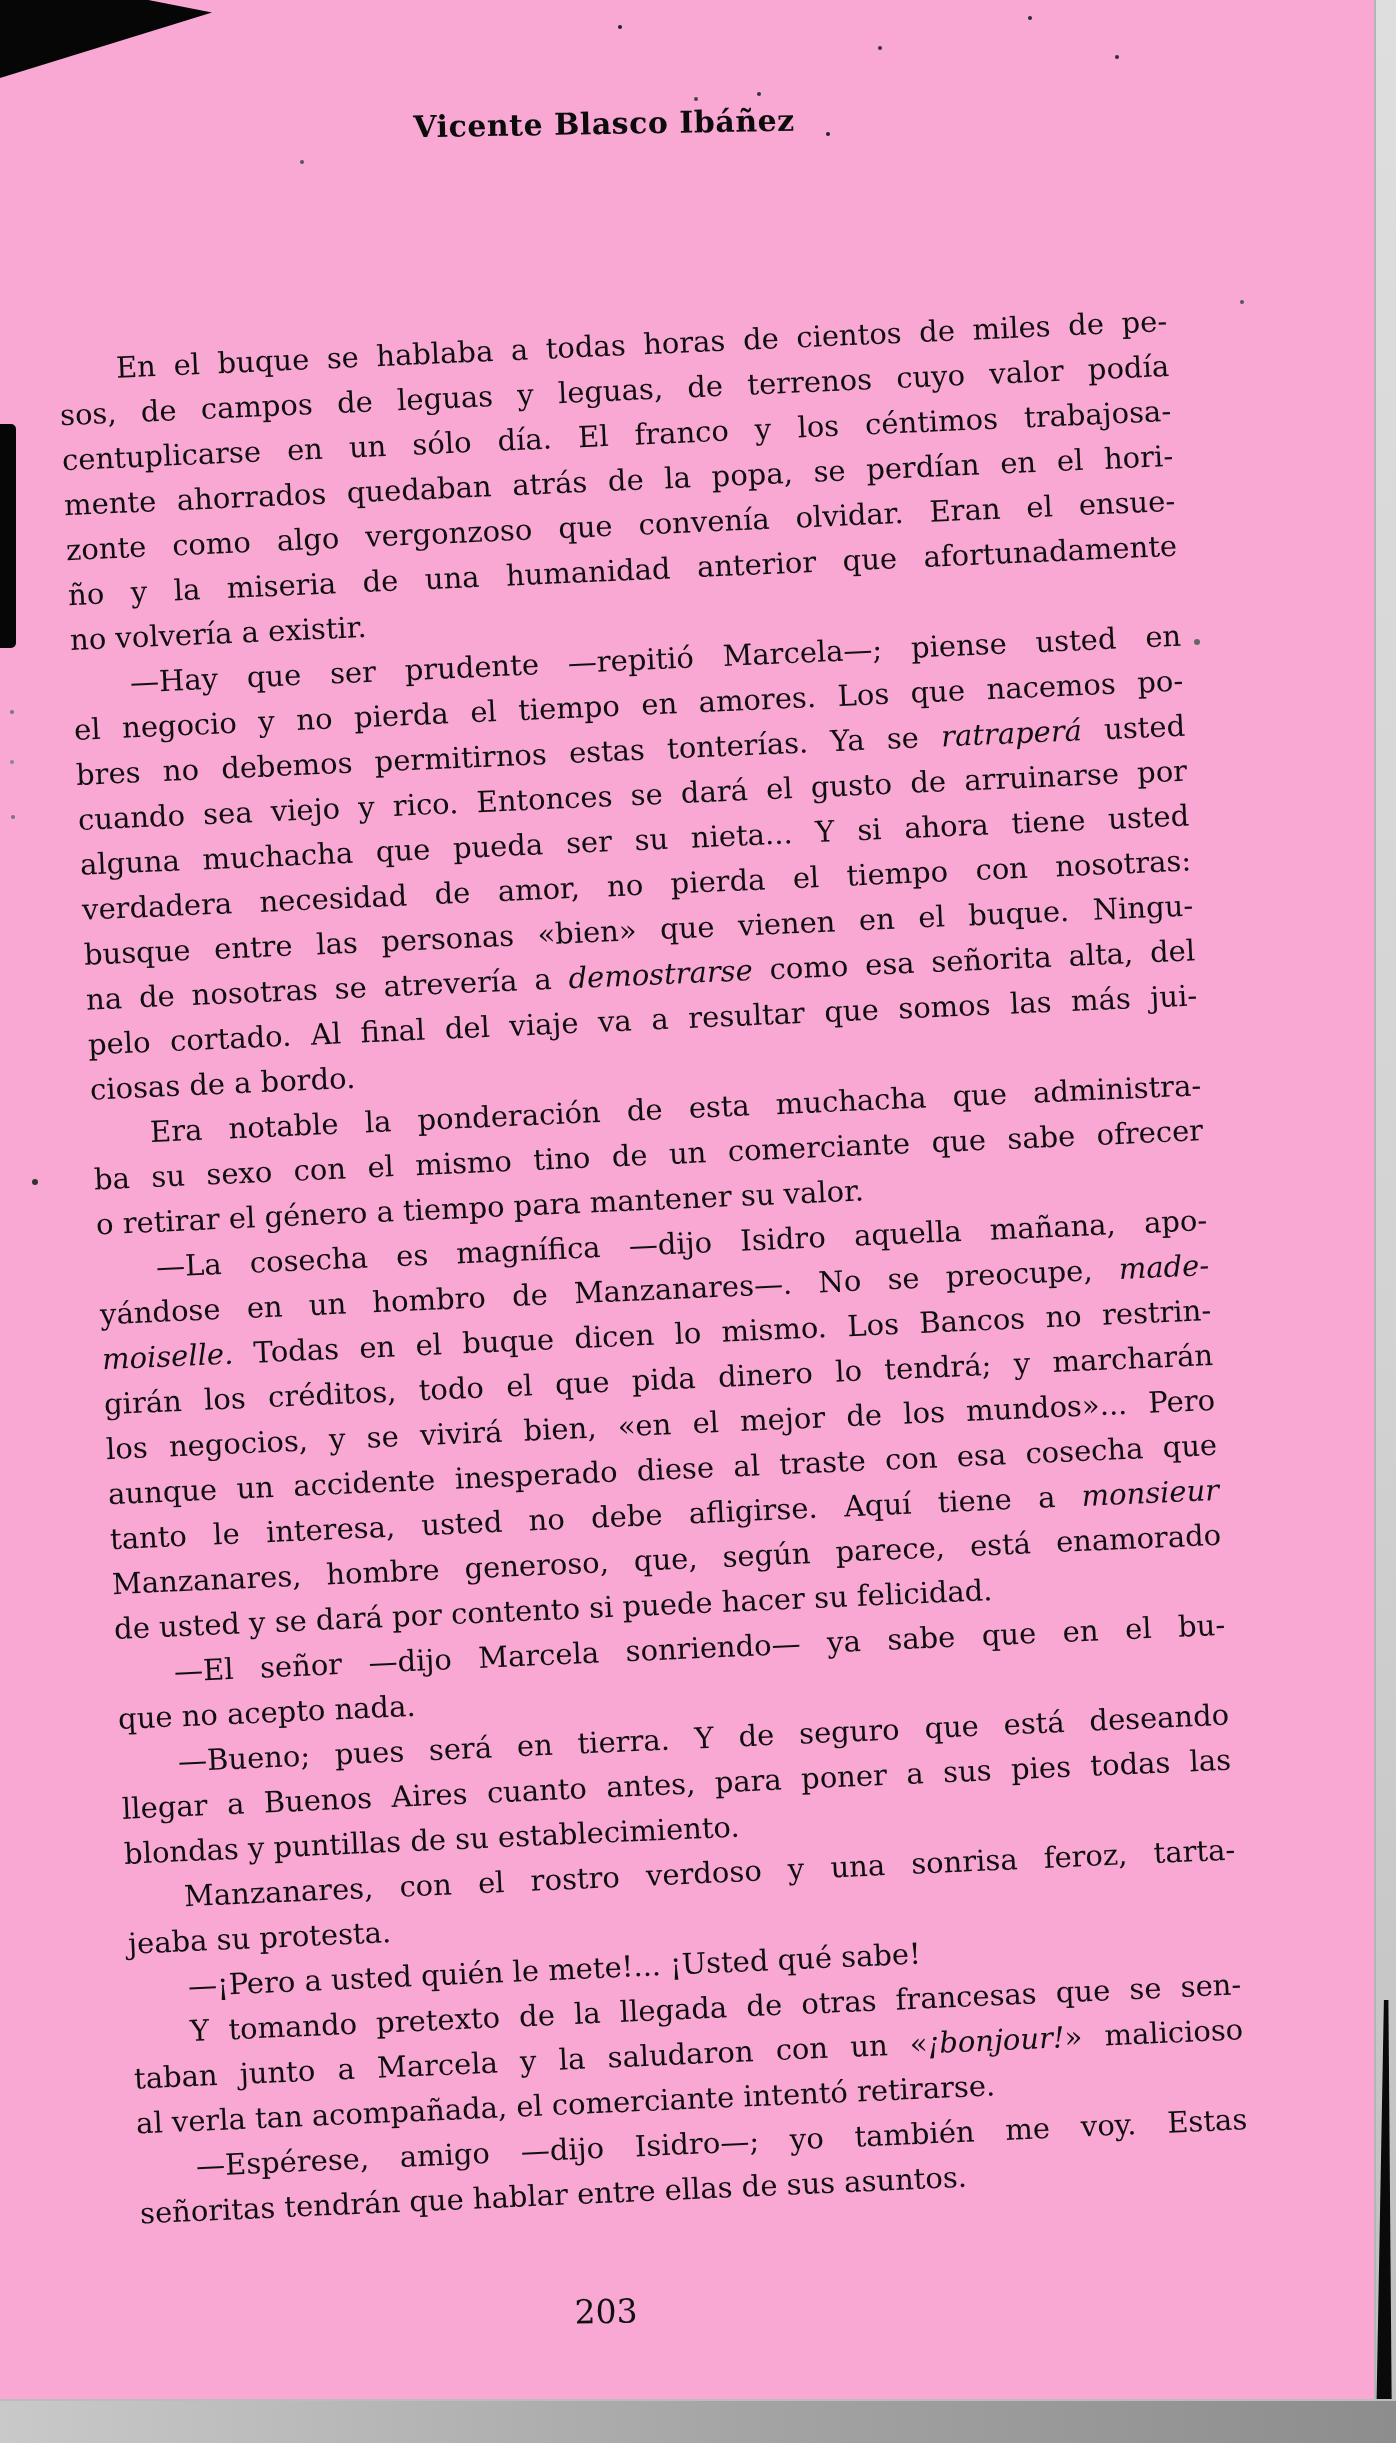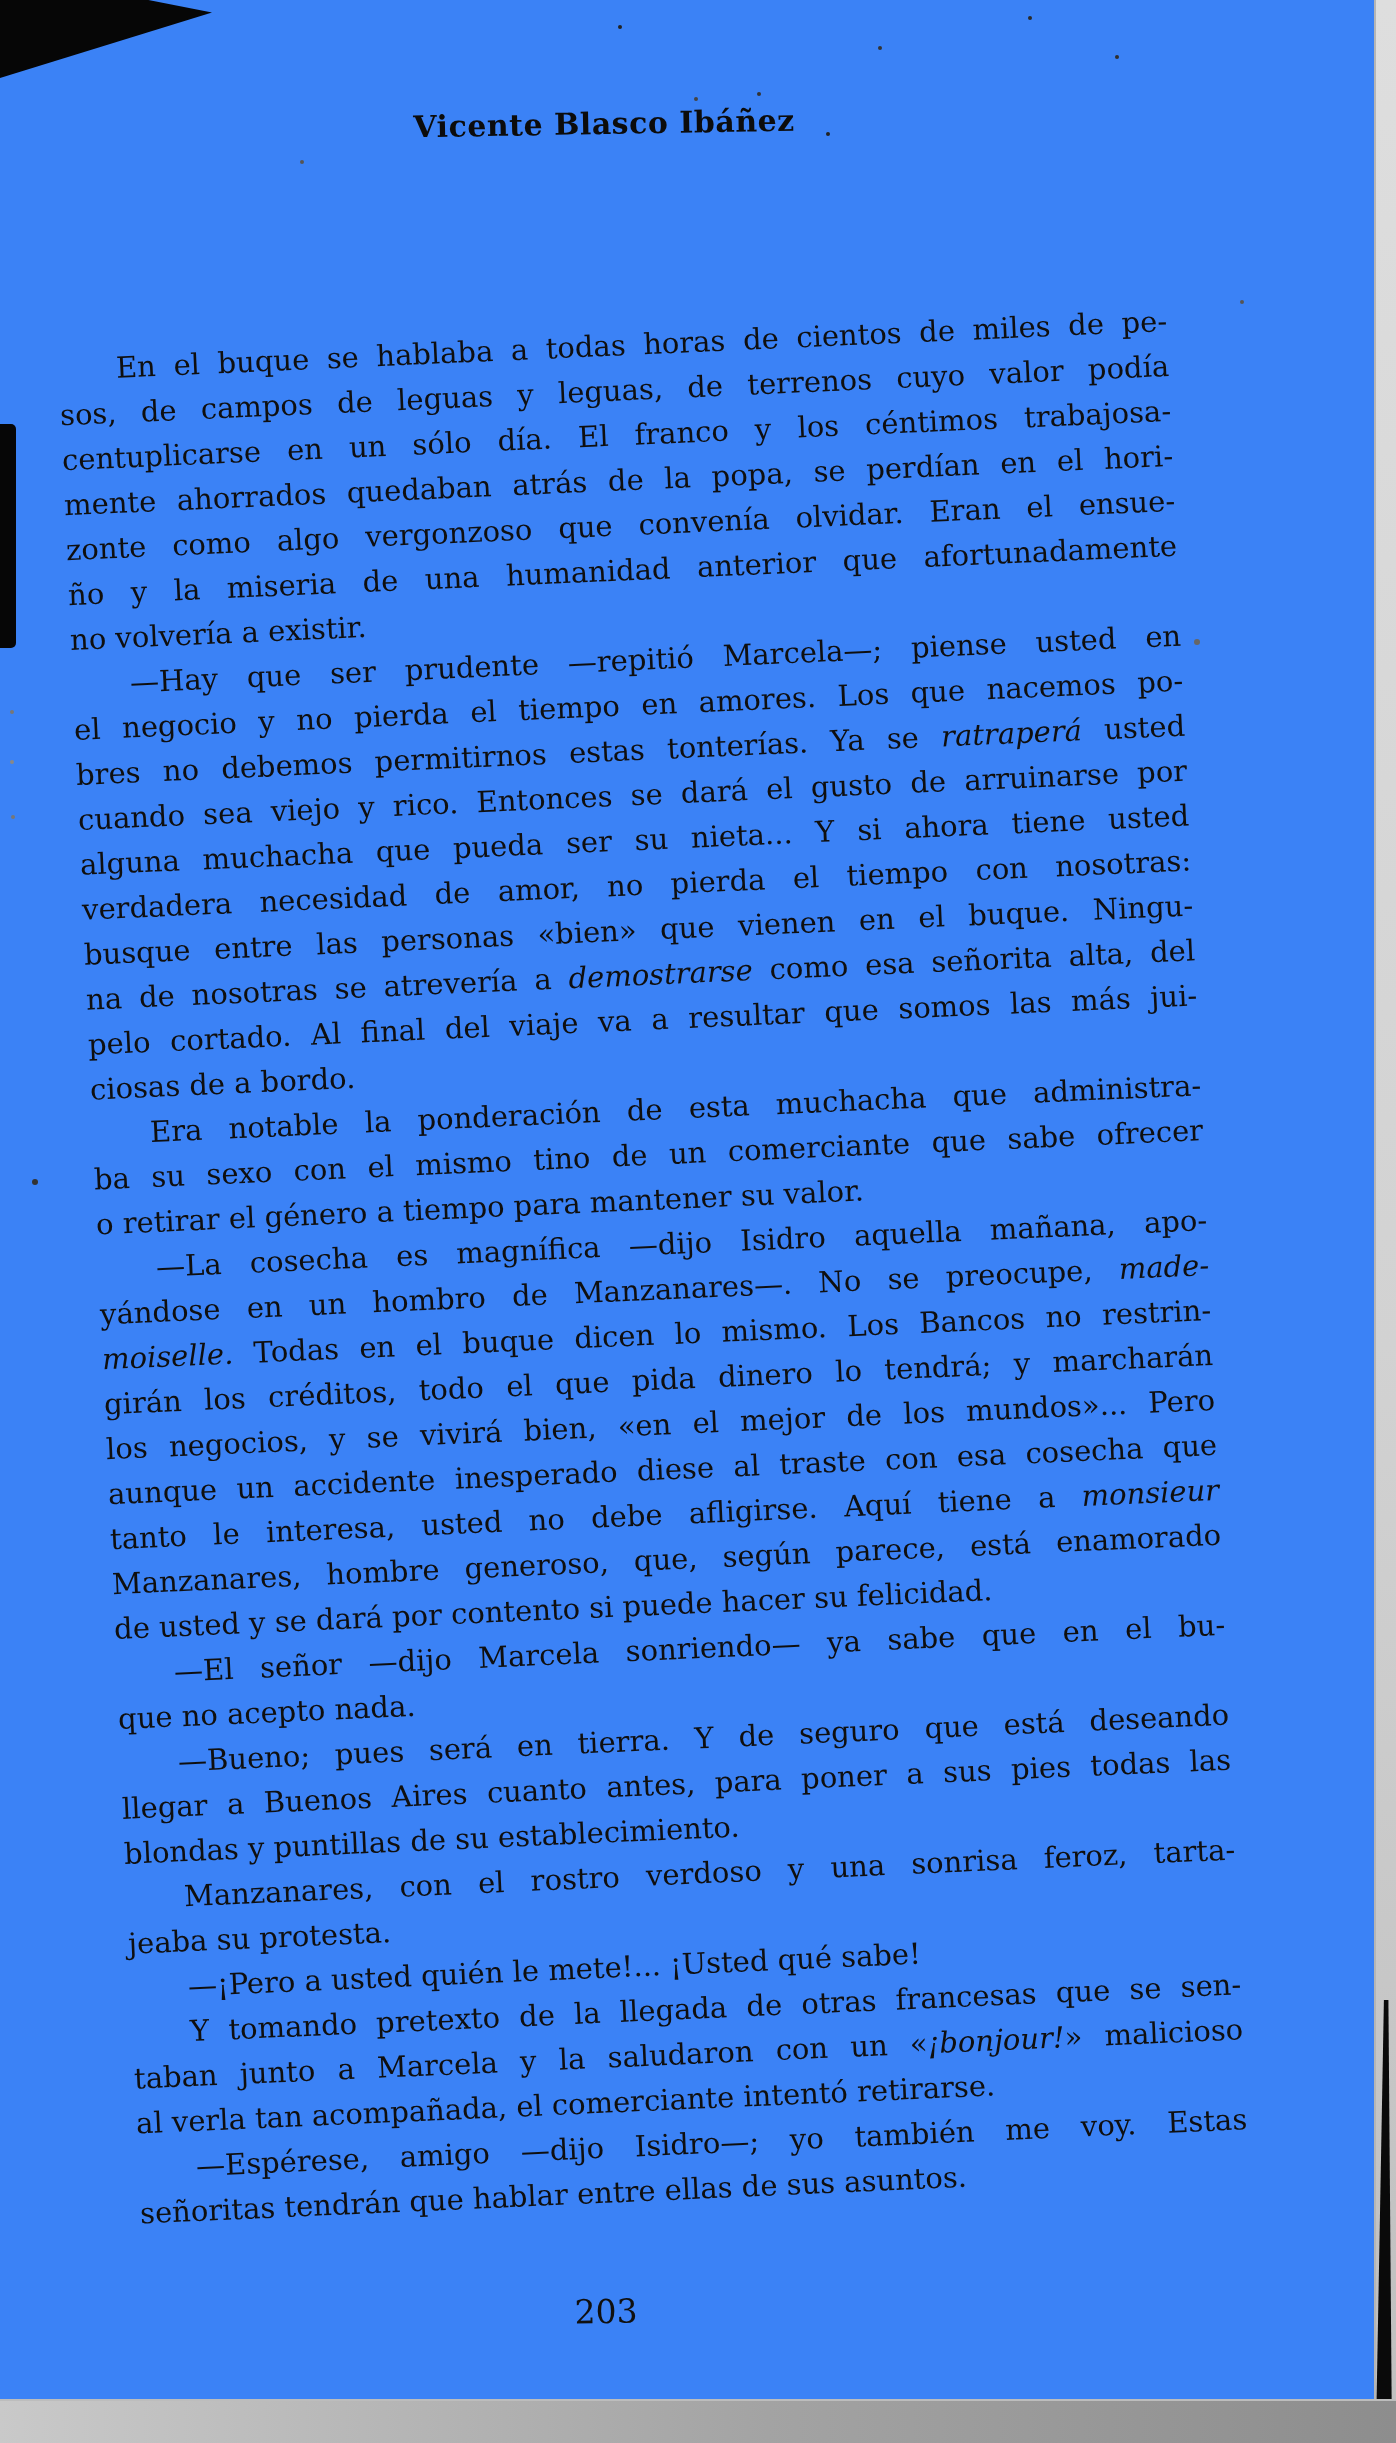--- a/index.html
+++ b/index.html
@@ -2,21 +2,21 @@
 <html><head>
 <meta charset="utf-8">
 <title>Scanned book page</title>
 <style>
   html,body{margin:0;padding:0;}
   body{
     width:1396px;height:2443px;position:relative;overflow:hidden;
     background:#ffffff;
     font-family:"DejaVu Serif", serif;
   }
-  .page{position:absolute;inset:0;background:#3b82f6;}
+  .page{position:absolute;inset:0;background:#f9a8d4;}
 
   
   .running-head{
     position:absolute;top:106px;left:0;width:1208px;
     text-align:center;font-weight:bold;font-size:30px;color:#0c0c0c;
     letter-spacing:.5px;transform:rotate(-1deg);
   }
 
   
   .text-block{

